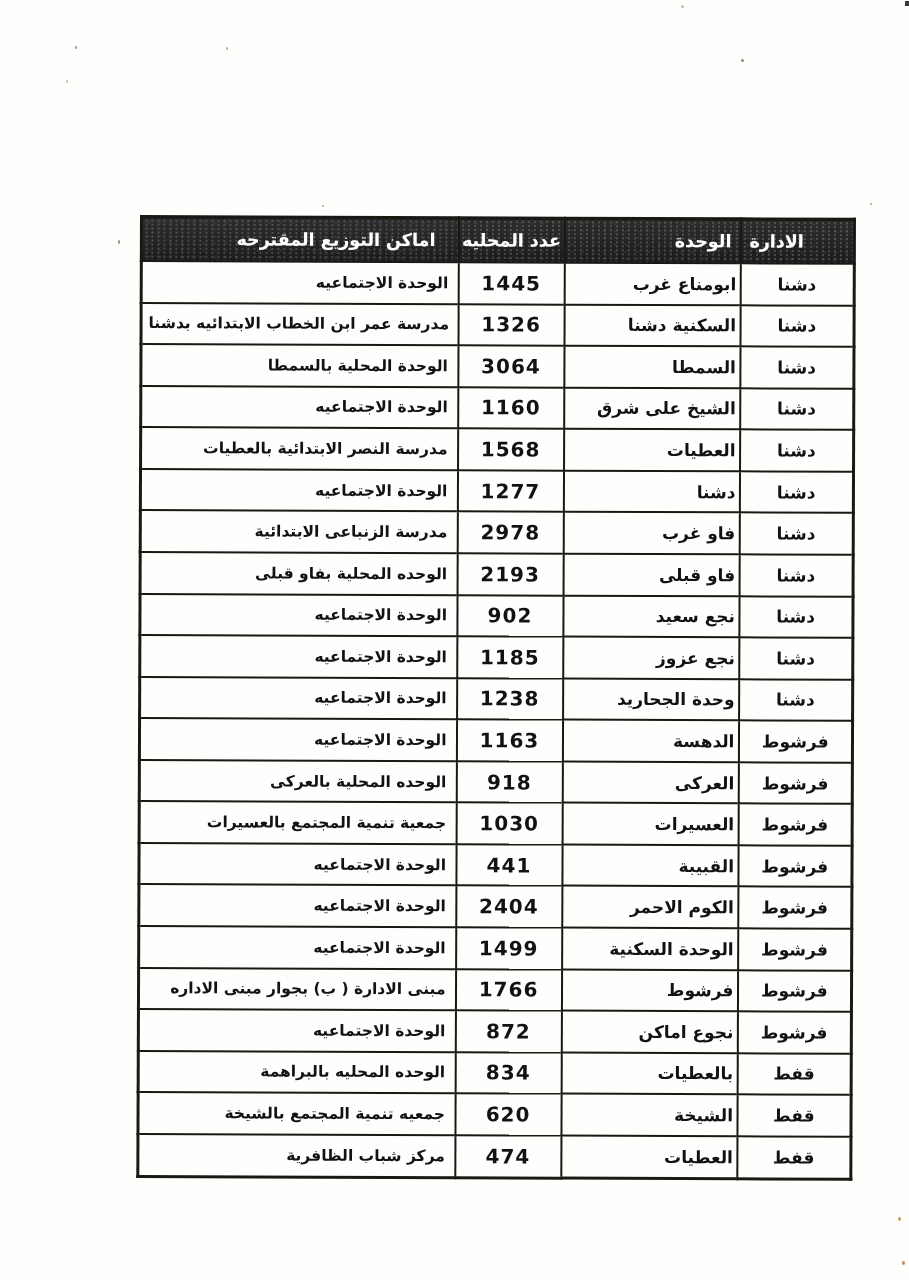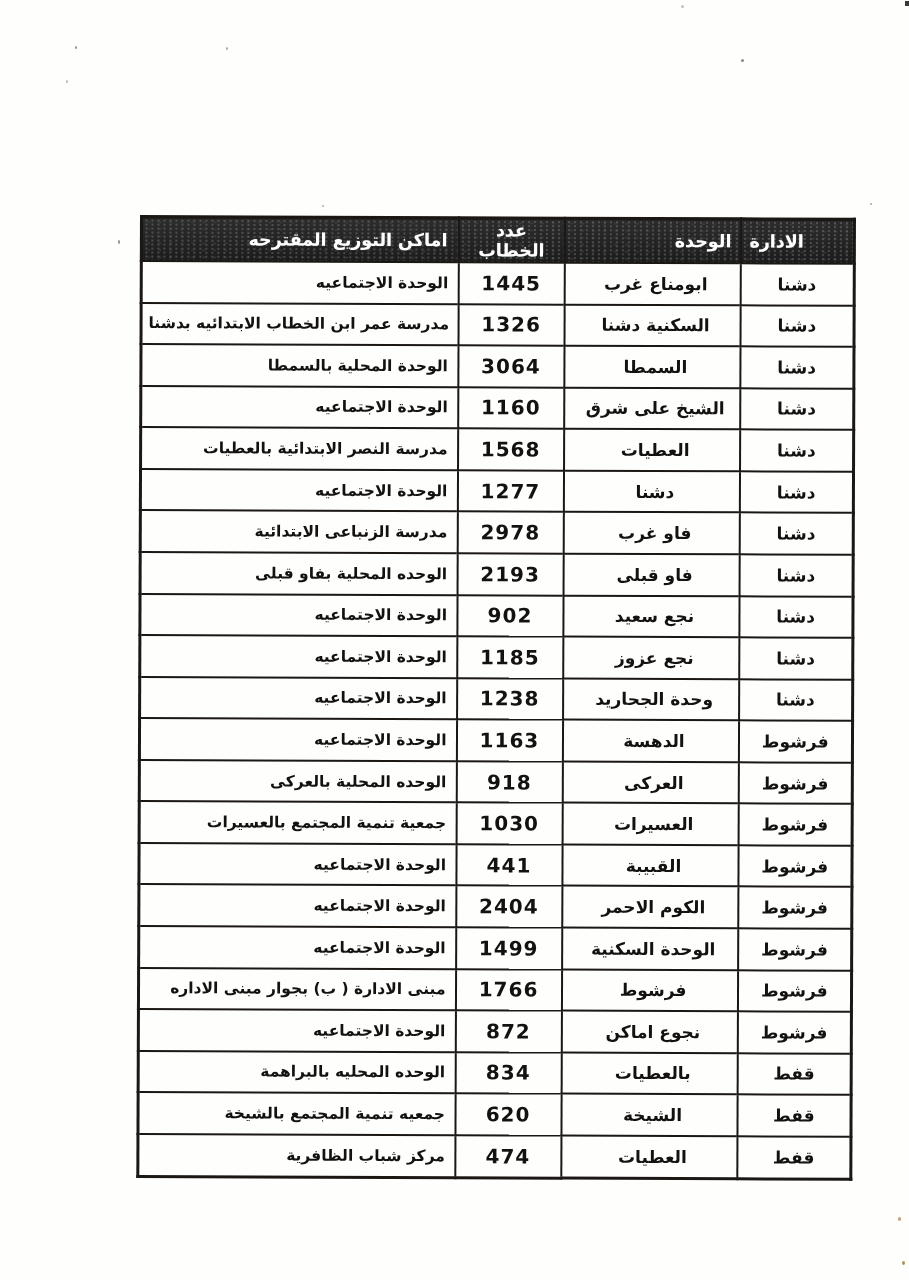--- a/index.html
+++ b/index.html
@@ -58,24 +58,24 @@
     font-weight: bold;
     color: #141210;
     font-size: 17px;
     padding: 0 4px;
     background: #fefefd;
   }
   
   th.col-admin   { text-align: left; }
   td.col-admin   { text-align: center; font-size: 17px; }
   th.col-unit    { text-align: right; margin-left: 20px; }
-  td.col-unit    { text-align: center; padding-left: 10px; padding-right: 3px; }
+  td.col-unit    { text-align: right; padding-left: 10px; padding-right: 3px; }
   th.col-cards   { text-align: center; padding: 0 2px; }
   td.col-cards   { text-align: center; font-size: 20px; letter-spacing: 1px; }
-  th.col-places  { text-align: right; padding-right: 10px; margin-top: 44px; }
+  th.col-places  { text-align: right; padding-right: 22px; margin-top: 44px; }
   td.col-places  { text-align: right; font-size: 15.5px; padding-right: 9px; padding-left: 6px; white-space: nowrap; overflow: hidden; }
 
   
   .speck {
     position: absolute;
     border-radius: 50%;
     pointer-events: none;
   }
   .s1  { left: 681px; top: 5px;    width: 3px; height: 3px; background: #c9c0b2; }
   .s2  { left: 75px;  top: 46px;   width: 2px; height: 3px; background: #9a948c; }
@@ -110,21 +110,21 @@
     <colgroup>
       <col style="width:114px">
       <col style="width:176px">
       <col style="width:106px">
       <col style="width:317px">
     </colgroup>
     <thead>
       <tr>
         <th class="col-admin">الادارة</th>
         <th class="col-unit">الوحدة</th>
-        <th class="col-cards">عدد الخطاب</th>
+        <th class="col-cards">عدد المحليه</th>
         <th class="col-places">اماكن التوزيع  المقترحه</th>
       </tr>
     </thead>
     <tbody>
         <tr>
     <td class="col-admin">دشنا</td>
     <td class="col-unit">ابومناع غرب</td>
     <td class="col-cards">1445</td>
     <td class="col-places">الوحدة الاجتماعيه</td>
   </tr>

